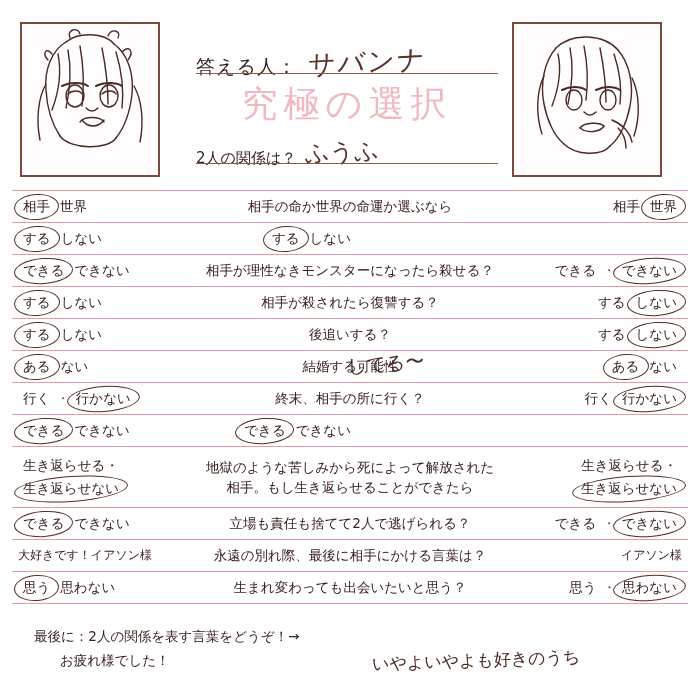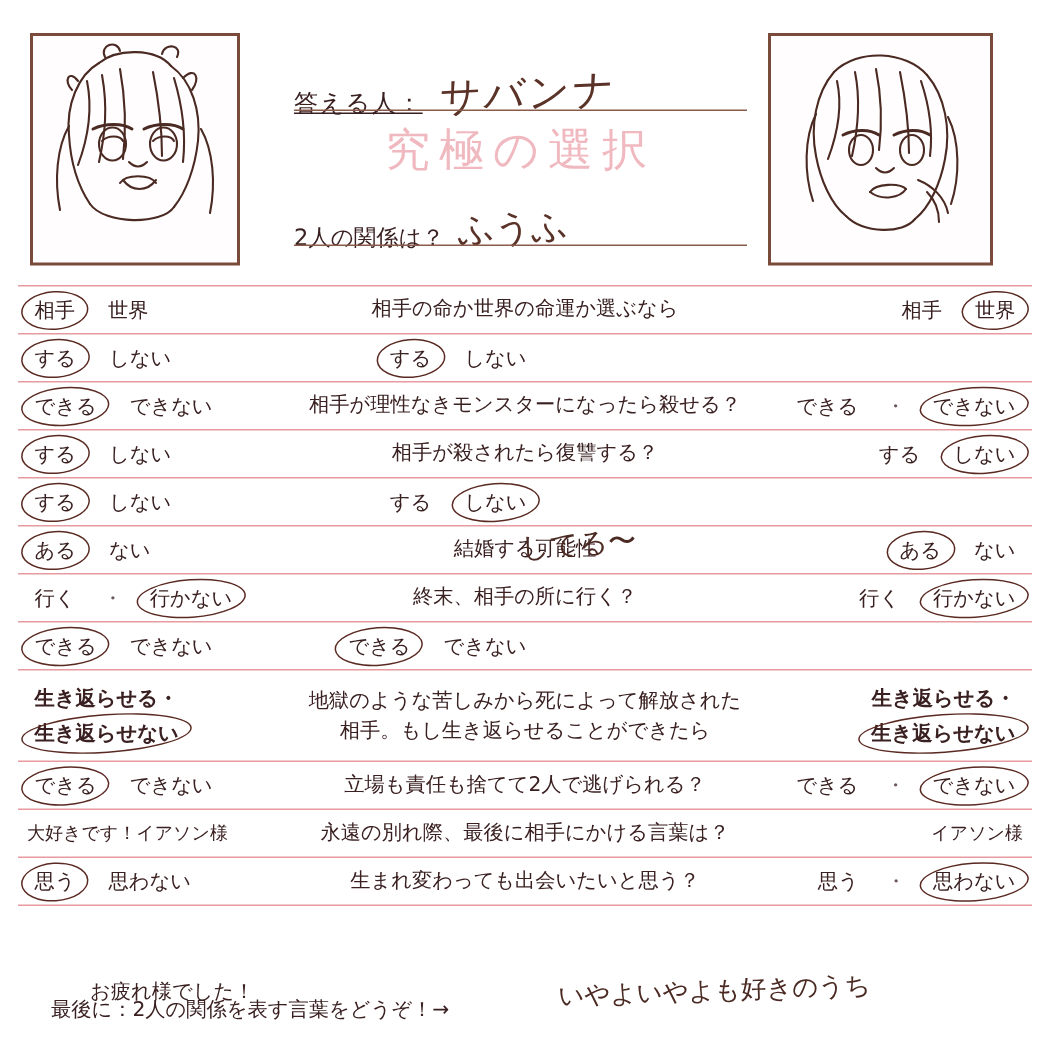--- a/index.html
+++ b/index.html
@@ -32,25 +32,24 @@
   .portrait.right { left: 512px; top: 22px; width: 150px; height: 155px; }
 
   .portrait svg { display: block; }
 
   .answerer-row {
     position: absolute;
     left: 196px; top: 44px;
     width: 300px;
   }
   .answerer-label {
-    font-size: 16px;
+    font-size: 19px;
     letter-spacing: 1px;
     display: inline-block;
     vertical-align: bottom;
-    text-decoration: underline;
   }
   .handwritten {
     font-family: "DejaVu Sans", sans-serif;
     color: #4a2a22;
   }
   .answerer-name {
     display: inline-block;
     font-size: 27px;
     vertical-align: bottom;
     transform: rotate(-3deg) skewX(-6deg);
@@ -64,21 +63,21 @@
     background: #8a5a4a;
   }
   .rule-answerer { left: 196px; top: 73px; width: 302px; }
   .rule-relation { left: 196px; top: 163px; width: 302px; }
 
   .title {
     position: absolute;
     left: 196px; top: 80px;
     width: 302px;
     text-align: center;
-    font-size: 30px;
+    font-size: 36px;
     letter-spacing: 6px;
     color: #f0b9c0;
     font-family: "DejaVu Serif", serif;
   }
 
   .relation-row {
     position: absolute;
     left: 196px; top: 136px;
   }
   .relation-label {
@@ -110,21 +109,21 @@
   }
   .qrow.tall { min-height: 60px; }
   .qrow:first-child { border-top: 1px solid #e79aa0; }
 
   .col-left, .col-right {
     width: 175px;
     flex: 0 0 175px;
     font-size: 13.5px;
     display: flex;
     align-items: center;
-    gap: 12px;
+    gap: 0;
     box-sizing: border-box;
     padding: 0 6px;
     text-align: center;
   }
   .col-left { justify-content: flex-start; }
   .col-right { justify-content: flex-end; }
   .col-mid {
     flex: 1 1 auto;
     text-align: center;
     font-size: 13.5px;
@@ -146,21 +145,20 @@
     border-radius: 50%;
     transform: rotate(-4deg);
     pointer-events: none;
   }
   .sep { opacity: .75; padding: 0 1px; }
 
   .stack {
     display: flex;
     flex-direction: column;
     gap: 3px;
-    font-weight: bold;
   }
   .stack.right { align-items: flex-end; }
   .stack.left { align-items: flex-start; }
 
   .note-marriage {
     position: absolute;
     left: 160px;
     top: -3px;
     font-size: 19px;
     transform: rotate(-4deg);
@@ -175,21 +173,21 @@
 
   
   .footer {
     position: absolute;
     left: 12px; top: 628px;
     width: 676px;
     font-size: 13.5px;
   }
   .footer-line1 {
     position: absolute;
-    left: 22px; top: 0; margin-top: 36px;
+    left: 22px; top: 0;
   }
   .footer-line2 {
     position: absolute;
     left: 48px; top: 24px;
   }
   .footer-answer {
     position: absolute;
     left: 360px; top: 21px;
     font-size: 17px;
     transform: rotate(-2deg);
@@ -322,20 +320,21 @@
         <span class="opt">する</span>
         <span class="opt circled">しない</span>
       </div>
     </div>
 
     <div class="qrow">
       <div class="col-left">
         <span class="opt circled">する</span>
         <span class="opt">しない</span>
       </div>
+      <div class="col-mid">後追いする？</div>
       <div class="col-right">
         <span class="opt">する</span>
         <span class="opt circled">しない</span>
       </div>
     </div>
 
     <div class="qrow">
       <div class="col-left">
         <span class="opt circled">ある</span>
         <span class="opt">ない</span>

